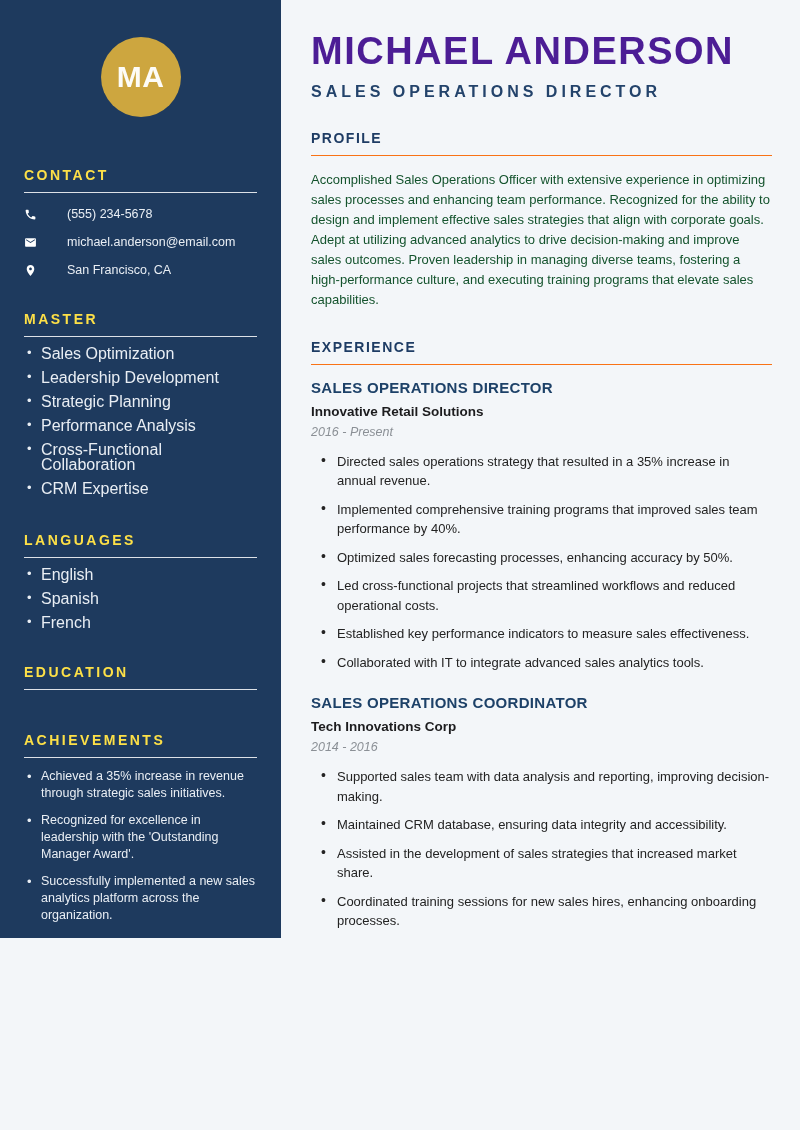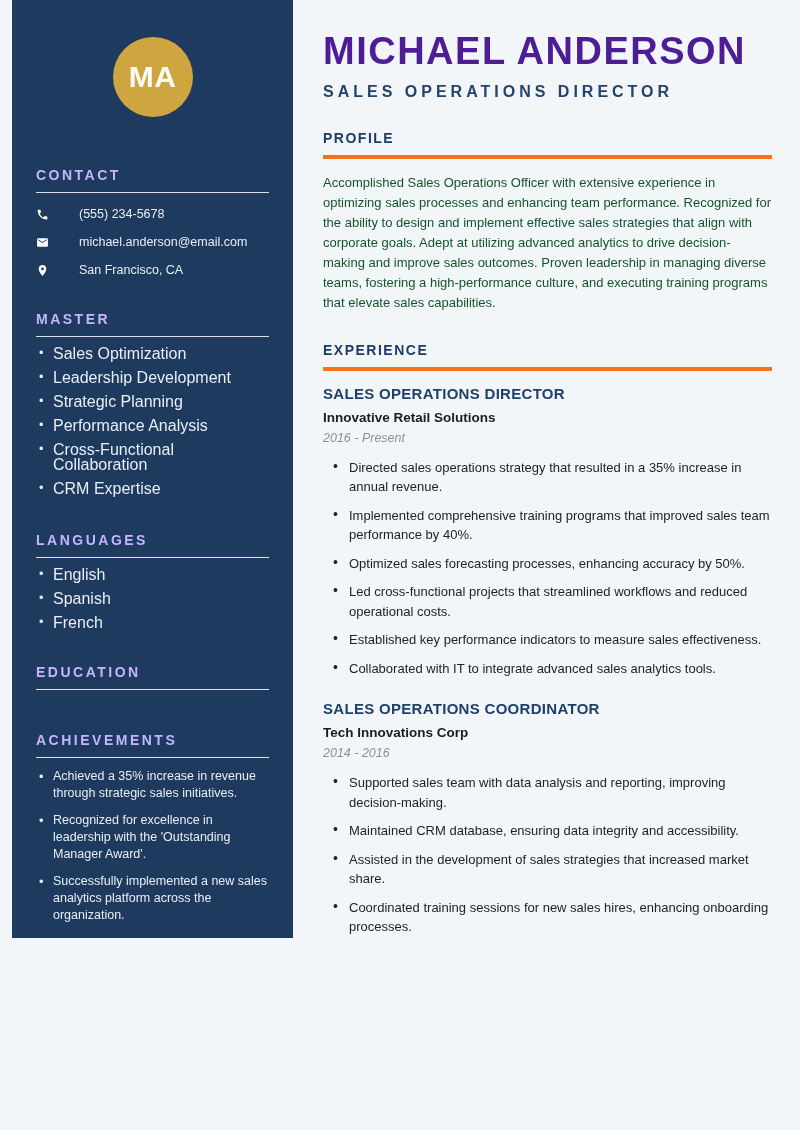--- a/index.html
+++ b/index.html
@@ -3,21 +3,21 @@
 <meta charset="utf-8">
 <style>
   * { box-sizing: border-box; margin: 0; padding: 0; }
   html, body { width: 800px; }
   body {
     font-family: "Liberation Sans", "DejaVu Sans", sans-serif;
     background: #f3f6f9;
   }
   .page {
     width: 800px; height: 938px;
-    display: flex; overflow: hidden; padding-left: 12px;
+    display: flex; overflow: hidden;
   }
 
   
   .sidebar {
     width: 281px; flex: 0 0 281px;
     background: #1e3a5e;
     color: #e9eef4;
     padding: 37px 24px 20px 24px;
   }
   .avatar {
@@ -26,21 +26,21 @@
     margin: 0 auto;
     display: flex; align-items: center; justify-content: center;
     font-size: 30px; font-weight: 700; color: #fdfcf7;
     letter-spacing: 0.5px;
   }
   .side-section { margin-top: 34px; }
   .side-section.contact { margin-top: 50px; }
   .side-section.languages { margin-top: 36px; }
   .side-section.achievements { margin-top: 42px; }
   .side-section h2 {
-    font-size: 14px; font-weight: 700; color: #c4b5fd;
+    font-size: 14px; font-weight: 700; color: #fde047;
     letter-spacing: 2.5px;
     border-bottom: 1px solid rgba(255,255,255,0.85);
     padding-bottom: 9px; margin-bottom: 6px;
   }
   .contact-row {
     display: flex; align-items: center; gap: 30px;
     font-size: 12.5px; color: #e9eef4;
     margin-top: 14px;
   }
   .contact-row svg { flex: 0 0 auto; display: block; }
@@ -83,21 +83,21 @@
   }
   .role-title {
     font-size: 16px; font-weight: 600;
     color: #23436b; letter-spacing: 4px;
     margin-top: 10px;
   }
   .m-section { margin-top: 29px; }
   .m-section h2 {
     font-size: 14px; font-weight: 700;
     color: #1e3c64; letter-spacing: 1.5px;
-    border-bottom: 4px solid #f97316;
+    border-bottom: 1px solid #f97316;
     padding-bottom: 9px; margin-bottom: 14px;
   }
   .profile-text {
     font-size: 13px; line-height: 20px; color: #14532d;
   }
   .job { margin-top: 6px; }
   .job + .job { margin-top: 22px; }
   .job h3 {
     font-size: 15px; font-weight: 700; color: #1d4168;
     letter-spacing: 0.3px;

